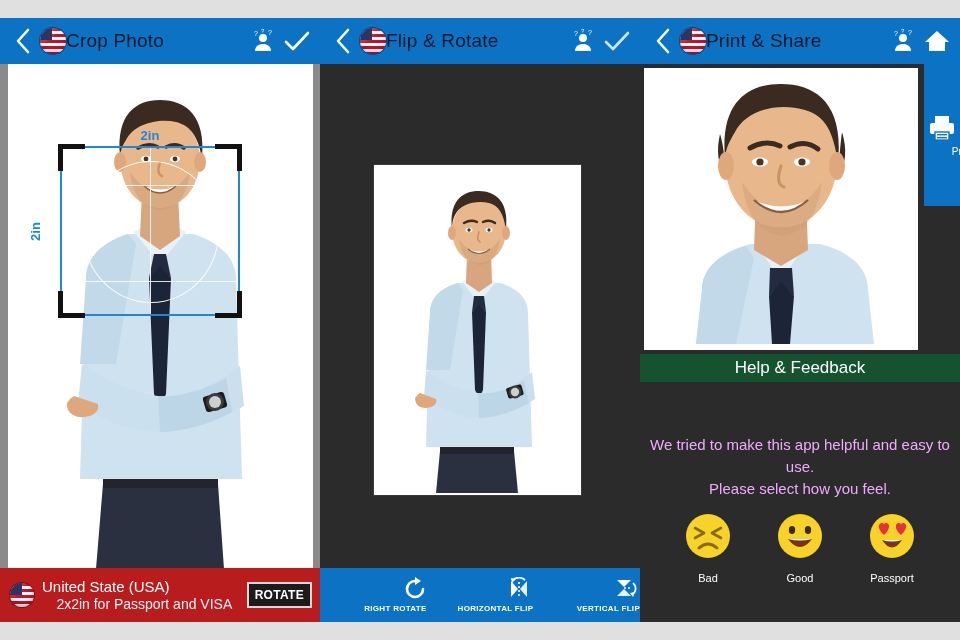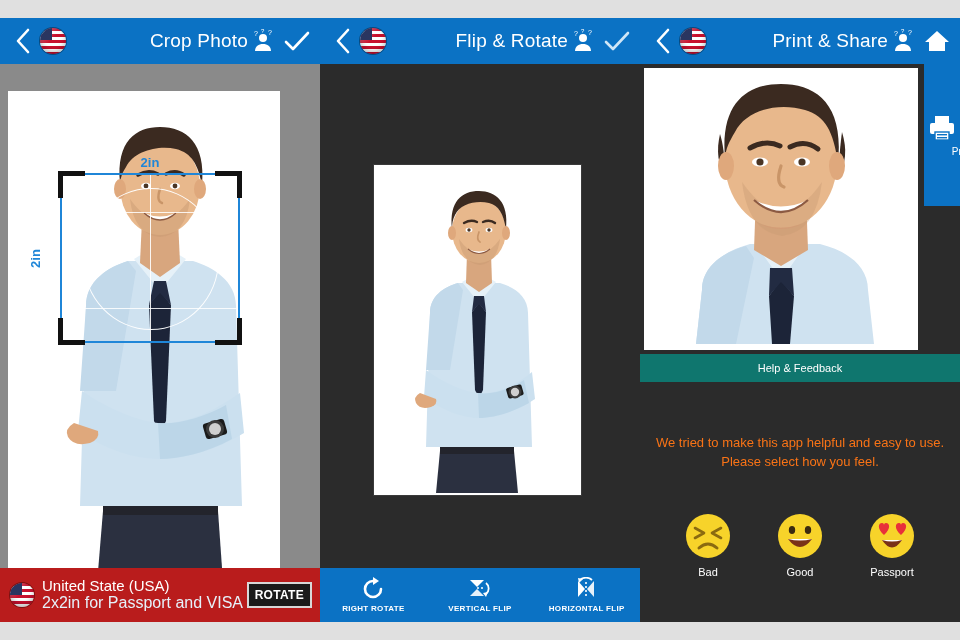--- a/index.html
+++ b/index.html
@@ -17,21 +17,21 @@
   #panel-flip{left:320px;width:320px;background:#2b2b2b;}
   #panel-print{left:640px;width:320px;background:#2b2b2b;}
 
   
   .appbar{
     position:absolute;left:0;top:0;width:100%;height:46px;
     background:#0b72c4;display:flex;align-items:center;box-sizing:border-box;
     padding:0 8px;
   }
   .appbar .title{
-    flex:1;text-align:right;color:#ffffff;font-size:19px;
+    flex:1;text-align:left;color:#0f172a;font-size:19px;
     letter-spacing:.2px;white-space:nowrap;
   }
   .ab-btn{
     width:30px;height:34px;display:flex;align-items:center;justify-content:center;
     flex:0 0 auto;
   }
   .ab-btn svg{display:block;}
   .flag{
     width:26px;height:26px;border-radius:50%;flex:0 0 auto;margin-left:2px;
     background:
@@ -40,21 +40,21 @@
     box-shadow:0 0 0 1px rgba(0,0,0,.35), inset 0 -3px 5px rgba(0,0,0,.25);
     position:relative;overflow:hidden;
   }
   .flag:after{
     content:"";position:absolute;left:0;top:0;width:12px;height:12px;
     background:#2a3560;
   }
   .ab-right{display:flex;align-items:center;gap:4px;flex:0 0 auto;}
 
   
-  .crop-canvas{position:absolute;left:0;top:46px;width:280px;bottom:54px;overflow:hidden;background:#8a8a8a;margin-top:27px;}
+  .crop-canvas{position:absolute;left:0;top:46px;width:372px;bottom:54px;overflow:hidden;background:#8a8a8a;}
   .photo-full{
     position:absolute;left:8px;top:0px;width:305px;height:505px;
     background:#fff;overflow:hidden;
   }
   .crop-box{
     position:absolute;left:60px;top:82px;width:180px;height:170px;
     border:2px solid #1f86d8;box-sizing:border-box;
   }
   .crop-box .corner{position:absolute;width:22px;height:22px;border:5px solid #111;}
   .crop-box .c-tl{left:-4px;top:-4px;border-right:none;border-bottom:none;}
@@ -76,68 +76,68 @@
     position:absolute;left:26px;top:160px;color:#1f86d8;font-size:13px;font-weight:bold;
     transform:rotate(-90deg);transform-origin:center;
   }
   .country-bar{
     position:absolute;left:0;bottom:0;width:320px;height:54px;background:#b91c1c;
     display:flex;align-items:center;padding:18px 8px;box-sizing:border-box;
   }
   .country-bar .flag{width:24px;height:24px;margin-right:8px;}
   .cb-text{flex:1;line-height:1.15;}
   .cb-title{color:#fff;font-size:15px;}
-  .cb-sub{color:#e6f1fa;font-size:16px;}
+  .cb-sub{color:#e6f1fa;font-size:14px;text-align:center;}
   .change-btn{
     background:#1b1b1b;color:#fff;font-size:12px;font-weight:bold;
     padding:4px 6px;border:2px solid #d8d8d8;letter-spacing:.3px;
   }
 
   
   .flip-stage{position:absolute;left:0;top:46px;width:320px;bottom:54px;}
   .flip-photo{
     position:absolute;left:53px;top:100px;width:207px;height:330px;background:#fff;
     border:1px solid #3a3a3a;overflow:hidden;
   }
   .tool-bar{
     position:absolute;left:0;bottom:0;width:320px;height:54px;background:#0b72c4;
     display:flex;align-items:center;
   }
   .tool{
-    flex:1;display:flex;flex-direction:column;align-items:center;justify-content:center;
+    flex:1;display:flex;flex-direction:column;align-items:flex-end;justify-content:center;
     gap:3px;color:#fff;
   }
   .tool .lbl{font-size:8px;font-weight:bold;letter-spacing:.3px;white-space:nowrap;}
 
   
   .pp-wrap{position:absolute;left:0;top:46px;width:282px;height:290px;background:#2b2b2b;}
   .pp-photo{
     position:absolute;left:4px;top:4px;width:274px;height:282px;background:#fff;
     border:6px solid #fff;box-sizing:border-box;overflow:hidden;
   }
   .side-rail{position:absolute;left:282px;top:46px;width:38px;height:290px;background:#2b2b2b;}
   .rail-btn{
     position:absolute;left:2px;width:36px;height:142px;background:#0b72c4;
     display:flex;flex-direction:column;align-items:center;justify-content:center;gap:4px;
     color:#fff;
   }
   .rail-btn.top{top:0;}
   .rail-btn.bot{top:147px;}
   .rail-btn .lbl{font-size:10px;padding-left:40px;}
   .hf-bar{
-    position:absolute;left:0;top:336px;width:320px;height:28px;background:#0f766e;
-    display:flex;align-items:center;justify-content:center;color:#fff;font-size:11px;
+    position:absolute;left:0;top:336px;width:320px;height:28px;background:#14532d;
+    display:flex;align-items:center;justify-content:center;color:#fff;font-size:17px;
   }
   .hf-body{position:absolute;left:0;top:364px;width:320px;bottom:0;background:#2b2b2b;}
   .hf-text{
-    position:absolute;left:10px;top:52px;width:300px;text-align:center;color:#f97316;
-    font-size:13px;line-height:1.45;
+    position:absolute;left:10px;top:52px;width:300px;text-align:center;color:#f0abfc;
+    font-size:15px;line-height:1.45;
   }
   .rate-row{position:absolute;left:22px;top:130px;width:276px;display:flex;justify-content:space-around;}
-  .rate{display:flex;flex-direction:column;align-items:center;gap:6px;justify-content:space-between;}
+  .rate{display:flex;flex-direction:column;align-items:center;gap:12px;justify-content:space-between;}
   .rate .lbl{color:#fff;font-size:11px;}
   .emo{width:48px;height:48px;border-radius:50%;position:relative;display:block;}
 </style>
 </head>
 <body>
 
 <div class="screen">
 
   <div class="panel" id="panel-crop">
 
@@ -311,37 +311,37 @@
     <div class="tool-bar">
       <div class="tool">
         <svg width="24" height="24" viewBox="0 0 24 24">
           <path d="M12 4 a8 8 0 1 0 8 8" fill="none" stroke="#fff" stroke-width="2.6" stroke-linecap="round"></path>
           <polygon points="12,0 12,8 18,4" fill="#fff"></polygon>
         </svg>
         <div class="lbl">RIGHT ROTATE</div>
       </div>
       <div class="tool">
         <svg width="26" height="24" viewBox="0 0 26 24">
+          <polygon points="4,4 4,20 11,12" fill="#fff"></polygon>
+          <polygon points="20,4 20,20 13,12" fill="#fff" opacity=".9"></polygon>
+          <path d="M12 5 v14" stroke="#fff" stroke-width="1.6" stroke-dasharray="2 2"></path>
+          <path d="M6 3 a9 9 0 0 1 12 0" fill="none" stroke="#fff" stroke-width="1.8"></path>
+          <polygon points="4,1 9,2 5,6" fill="#fff"></polygon>
+        </svg>
+        <div class="lbl">HORIZONTAL FLIP</div>
+      </div>
+      <div class="tool">
+        <svg width="26" height="24" viewBox="0 0 26 24">
           <polygon points="3,3 17,3 10,10" fill="#fff"></polygon>
           <polygon points="3,19 17,19 10,12" fill="#fff" opacity=".9"></polygon>
           <path d="M10 11 h7" stroke="#fff" stroke-width="1.6" stroke-dasharray="2 2"></path>
           <path d="M19 6 a7 7 0 0 1 0 11" fill="none" stroke="#fff" stroke-width="1.8"></path>
           <polygon points="16,16 21,15 19,20" fill="#fff"></polygon>
         </svg>
         <div class="lbl">VERTICAL FLIP</div>
-      </div>
-      <div class="tool">
-        <svg width="26" height="24" viewBox="0 0 26 24">
-          <polygon points="4,4 4,20 11,12" fill="#fff"></polygon>
-          <polygon points="20,4 20,20 13,12" fill="#fff" opacity=".9"></polygon>
-          <path d="M12 5 v14" stroke="#fff" stroke-width="1.6" stroke-dasharray="2 2"></path>
-          <path d="M6 3 a9 9 0 0 1 12 0" fill="none" stroke="#fff" stroke-width="1.8"></path>
-          <polygon points="4,1 9,2 5,6" fill="#fff"></polygon>
-        </svg>
-        <div class="lbl">HORIZONTAL FLIP</div>
       </div>
     </div>
   </div>
 
   <div class="panel" id="panel-print">
 
     <div class="appbar">
       <div class="ab-btn">
         <svg width="16" height="26" viewBox="0 0 16 26">
             <polyline points="13,2 3,13 13,24" fill="none" stroke="#fff" stroke-width="2.6" stroke-linecap="round" stroke-linejoin="round"></polyline>

